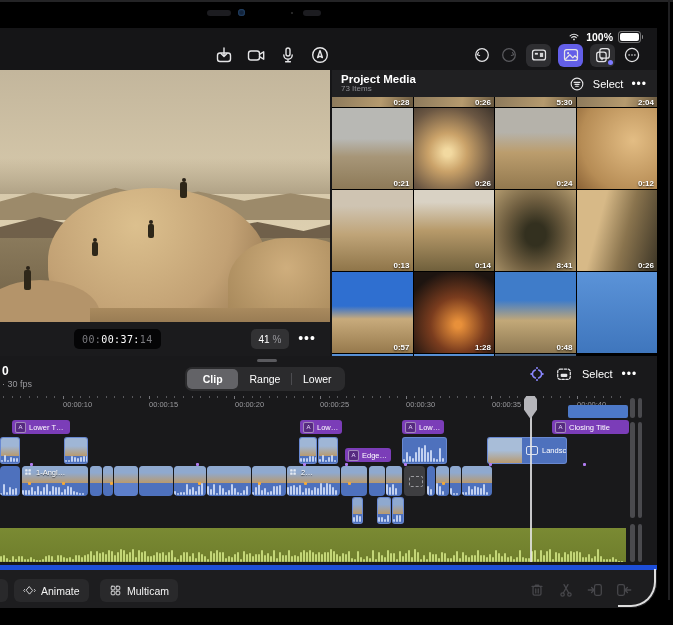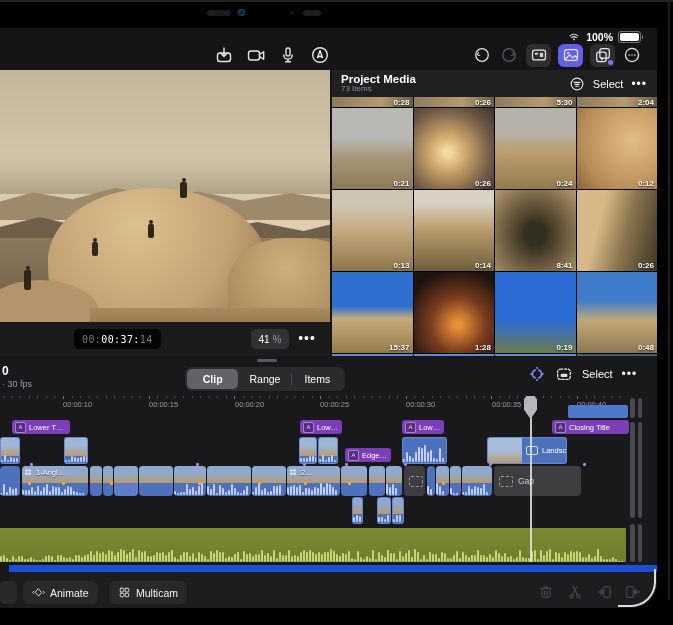--- a/index.html
+++ b/index.html
@@ -147,21 +147,21 @@
   .audio{position:absolute;left:0;top:172px;width:626px;height:34px;background:linear-gradient(#7a8a33,#6f7e2c);}
   .audio .wbar{background:#c3d677;}
   
   .playhead-line{position:absolute;top:40px;width:1.5px;height:166px;background:rgba(230,230,232,.85);z-index:6;}
   .playhead-handle{position:absolute;top:1px;width:13px;height:23px;background:#b6b6bb;z-index:7;
         clip-path:polygon(18% 0,82% 0,100% 14%,100% 60%,50% 100%,0 60%,0 14%);}
   
   .sb-group{position:absolute;left:630px;display:flex;gap:3px;z-index:6;}
   .sb-pill{width:4.5px;background:#4a4a4e;border-radius:2.5px;}
   
-  .botbar{position:absolute;left:0;top:209px;width:657px;height:43px;background:#1d1d1f;border-top:7px solid #1d4ed8;margin-left:9px;}
+  .botbar{position:absolute;left:0;top:209px;width:657px;height:43px;background:#1d1d1f;border-top:5px solid #1d4ed8;}
   .pill-btn{position:absolute;top:9px;height:23px;background:#29292b;border-radius:6px;display:flex;align-items:center;
             gap:5px;padding:0 9px;box-sizing:border-box;color:#f2f2f2;font-size:10.5px;}
   .pill-part{position:absolute;left:-10px;top:9px;width:18px;height:23px;background:#29292b;border-radius:6px;}
   .edit-icons{position:absolute;left:528px;top:11px;display:flex;gap:11px;color:#47474b;}
   .svg-ic{display:block;}
 </style>
 </head>
 <body>
 
 <div class="device">
@@ -364,48 +364,45 @@
           <div class="cell v-shrubs">
             <span class="dur">0:14</span>
           </div>
           <div class="cell v-portrait">
             <span class="dur">8:41</span>
           </div>
           <div class="cell v-canyon">
             <span class="dur">0:26</span>
           </div>
           <div class="cell v-skyrocks">
-            <span class="dur">15:37</span>
+            <span class="dur">0:57</span>
           </div>
           <div class="cell v-campfire">
             <span class="dur">1:28</span>
-          </div>
-          <div class="cell v-joshua">
-            <span class="dur">0:19</span>
           </div>
           <div class="cell v-hikers">
             <span class="dur">0:48</span>
           </div>
           <div class="cell v-sky"></div>
           <div class="cell v-sky"></div>
           <div class="cell v-sky"></div>
           <div class="cell v-shade"></div>
         </div>
     </div>
 
     <div class="timeline">
       <div class="drag-handle"></div>
       <div class="tl-title">0</div>
       <div class="tl-fps">· 30 fps</div>
       <div class="seg" id="seg-control">
           <span class="seg-item sel">Clip</span>
           <span class="seg-div" style="opacity: 0;"></span>
           <span class="seg-item">Range</span>
           <span class="seg-div"></span>
-          <span class="seg-item">Items</span>
+          <span class="seg-item">Lower</span>
         </div>
       <div class="tl-tools" id="tl-tools">
           <span class="tb-ic purple" style="width: 18px; height: 18px;">
             <svg class="svg-ic" width="100%" height="100%" viewBox="0 0 20 20" fill="none" stroke="currentColor" stroke-width="1.4" stroke-linecap="round" stroke-linejoin="round">
               <path d="M8.2 5.6a4.6 4.6 0 0 0 0 8.8M11.8 5.6a4.6 4.6 0 0 1 0 8.8" stroke-width="1.6"></path>
               <circle cx="10" cy="3.4" r="1.1" fill="currentColor" stroke="none"></circle>
               <circle cx="10" cy="16.6" r="1.1" fill="currentColor" stroke="none"></circle>
               <circle cx="3.6" cy="10" r="1.1" fill="currentColor" stroke="none"></circle>
               <circle cx="16.4" cy="10" r="1.1" fill="currentColor" stroke="none"></circle>
             </svg>
@@ -777,24 +774,20 @@
               <span class="wbar" style="left: 0px; height: 2.76694px;"></span>
               <span class="wbar" style="left: 3px; height: 2.67947px;"></span>
               <span class="wbar" style="left: 6px; height: 9.12423px;"></span>
               <span class="wbar" style="left: 9px; height: 5.7429px;"></span>
               <span class="wbar" style="left: 12px; height: 9.05222px;"></span>
               <span class="wbar" style="left: 15px; height: 7.77321px;"></span>
               <span class="wbar" style="left: 18px; height: 6.67391px;"></span>
               <span class="wbar" style="left: 21px; height: 10.8407px;"></span>
               <span class="wbar" style="left: 24px; height: 3.39458px;"></span>
             </div>
-          </div>
-          <div class="sclip k-gap" style="left: 494px; width: 87px;">
-            <span class="gap-ic"></span>
-            <span class="gap-lb">Gap</span>
           </div>
           <div class="subclip" style="left: 352px; width: 11px;">
             <div class="thumb"></div>
             <div class="wavebox">
               <span class="wbar" style="left: 0px; height: 4.56068px;"></span>
               <span class="wbar" style="left: 3px; height: 6.72903px;"></span>
               <span class="wbar" style="left: 6px; height: 5.90586px;"></span>
             </div>
           </div>
           <div class="subclip" style="left: 377px; width: 14px;">

